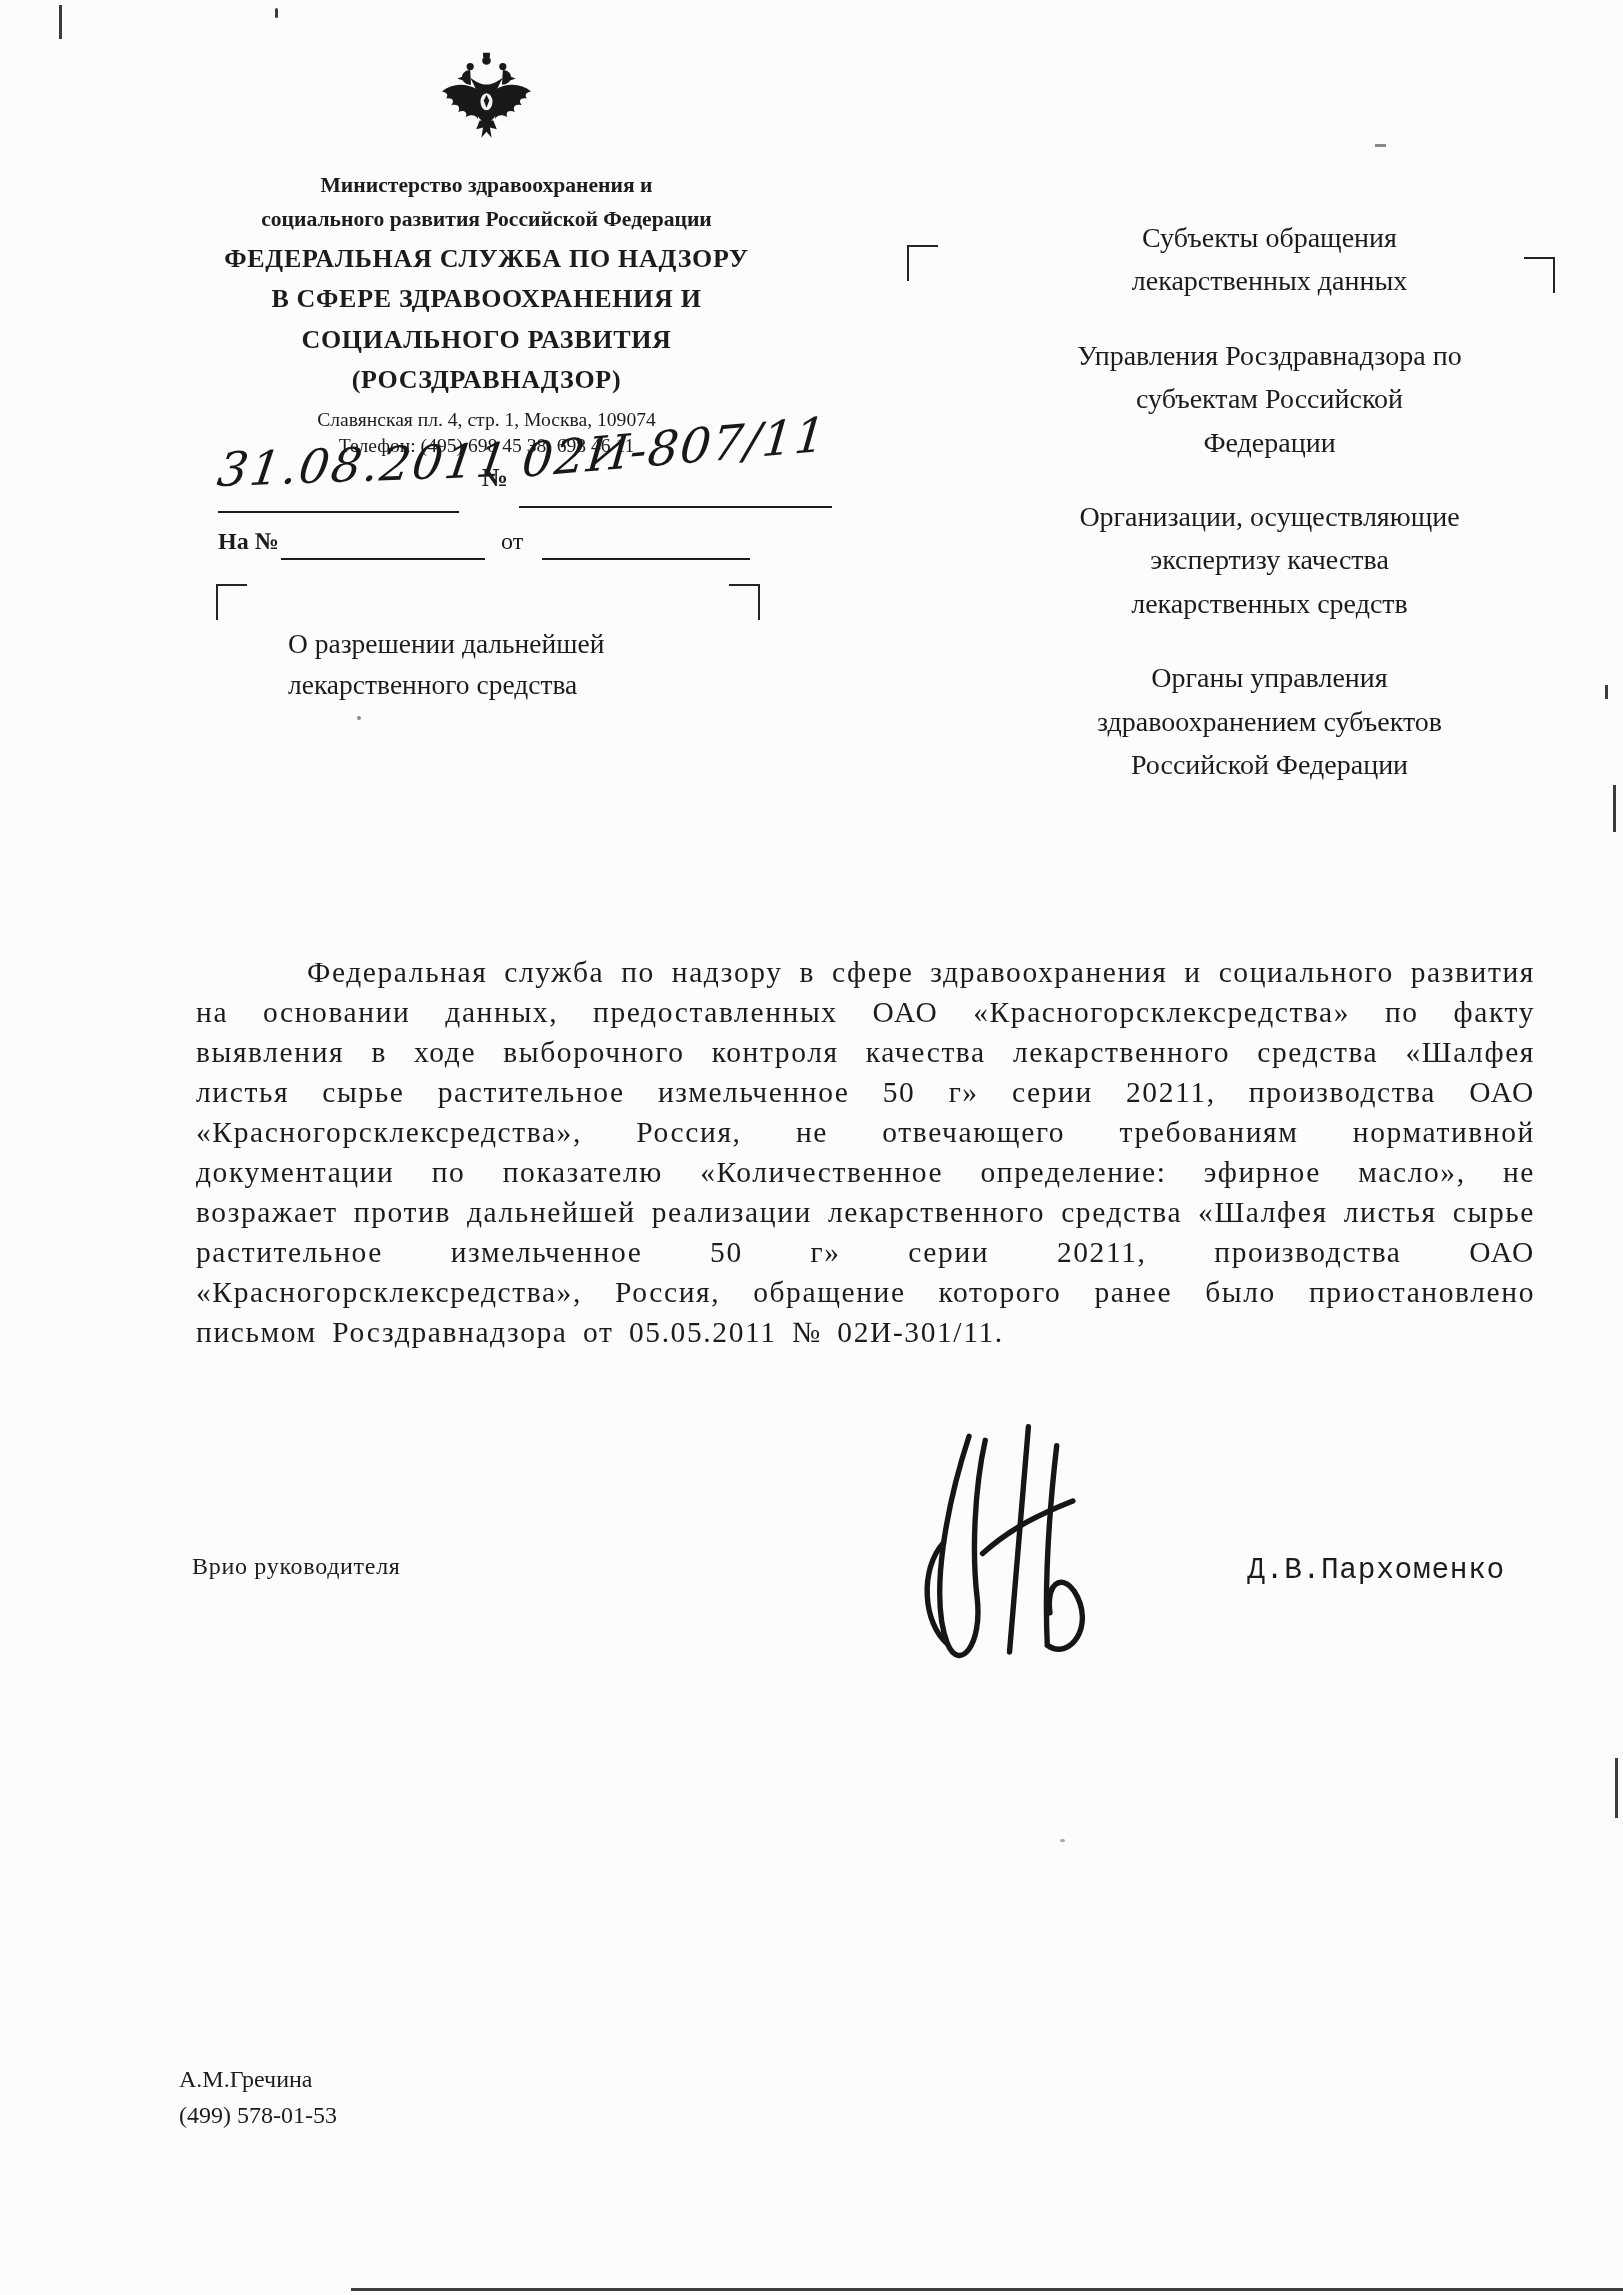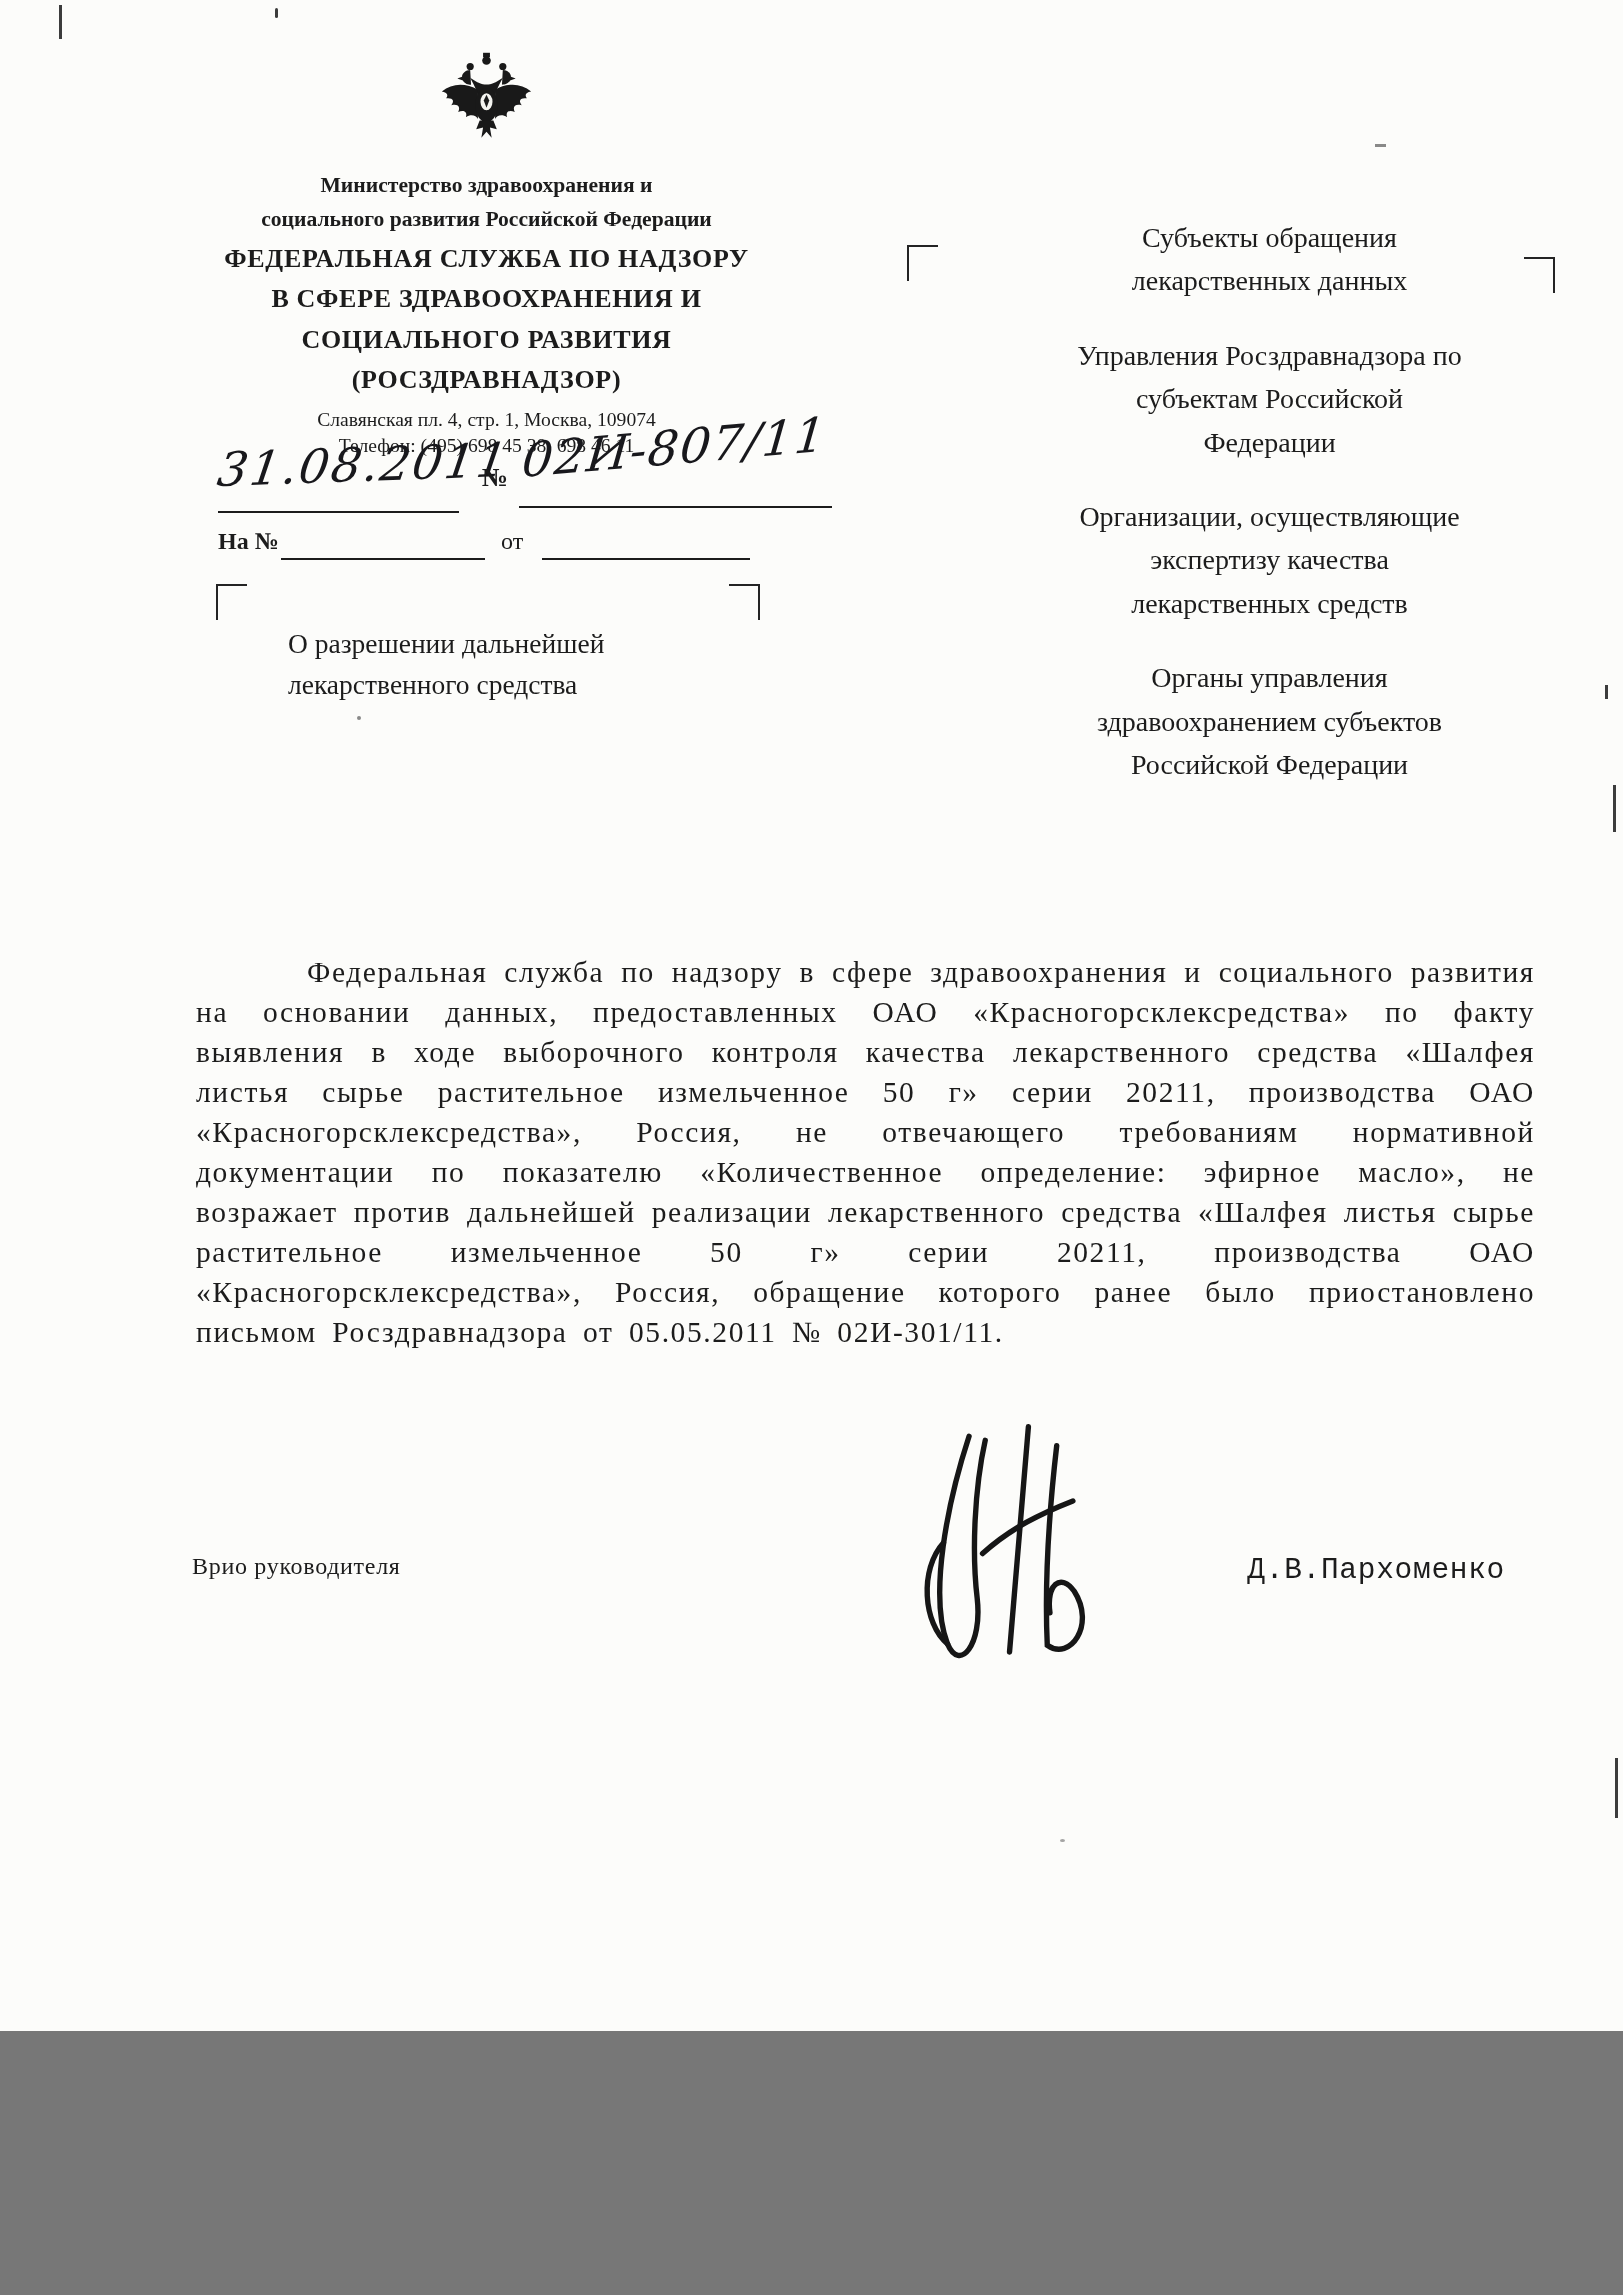--- a/index.html
+++ b/index.html
@@ -1,17 +1,17 @@
 <!DOCTYPE html>
 <html style="font-size:10.5px"><head>
 <meta charset="utf-8">
 <style>
   html, body { margin: 0; padding: 0; background: #777; }
   .page {
-    position: relative; width: 1623px; height: 2031px; margin: 0 auto;
+    position: relative; width: 1623px; height: 2295px; margin: 0 auto;
     background: #fcfcfa; overflow: hidden;
     font-family: "Liberation Serif", "DejaVu Serif", serif;
     color: #1c1c1c;
   }
 
   
   .letterhead { position: absolute; left: 187px; top: 51px; width: 599px; text-align: center; }
   .emblem { display: block; margin: 0 auto 6.5px; width: 103px; height: 110px; }
   .ministry { font-weight: bold; font-size: 21.6px; line-height: 1.6; white-space: pre-line; }
   .service  { margin-top: 2.6px; font-weight: bold; font-size: 26px; line-height: 1.55; letter-spacing: 0.7px; white-space: pre-line; }

